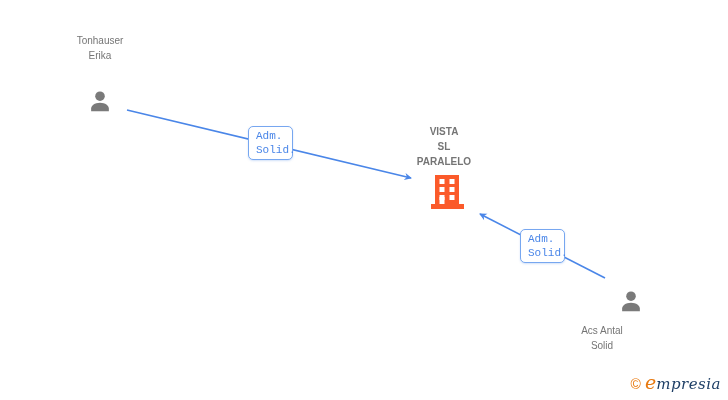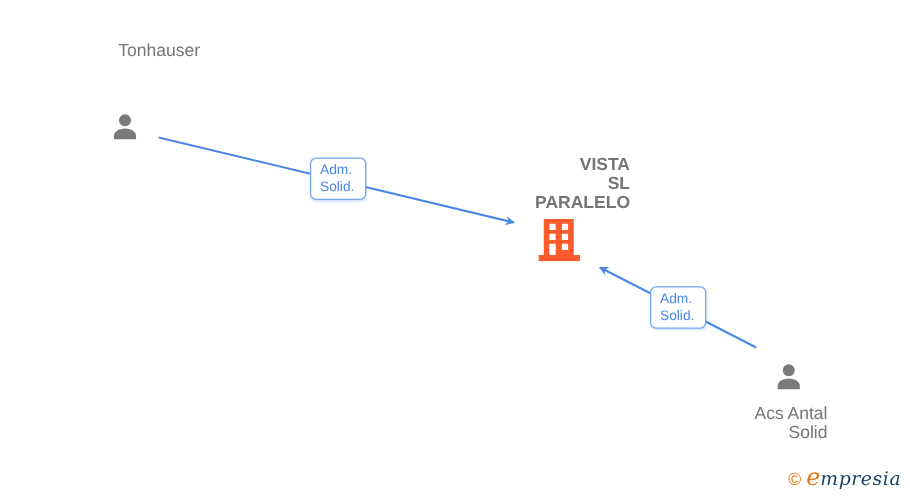--- a/index.html
+++ b/index.html
@@ -18,37 +18,38 @@
     background:#ffffff;
     overflow:hidden;
     font-family:"Liberation Sans", sans-serif;
   }
   .edges-layer{position:absolute;left:0;top:0;width:728px;height:400px;z-index:1;}
   .edges-layer line{stroke:var(--edge);stroke-width:1.6px;}
   .node{position:absolute;z-index:2;cursor:pointer;}
   .node-label{
     position:absolute;z-index:2;
     color:var(--node-label);
-    font-size:14px;line-height:15px;
-    text-align:right;
+    font-size:10px;line-height:15px;
+    text-align:center;
     width:120px;
     cursor:pointer;
   }
   .node-label.company{font-weight:bold;}
   .edge-label{
     position:absolute;z-index:3;
     box-sizing:border-box;
     width:45px;height:34px;
     background:#ffffff;
     border:1.5px solid var(--edge-box-border);
     border-radius:5px;
     box-shadow:0 1px 2px rgba(74,134,232,0.25);
     color:var(--edge);
     font-size:11px;line-height:14px;
     padding:2px 0 0 7px;
+    font-family:Liberation Mono, monospace;
   }
   .logo{
     position:absolute;z-index:4;
     right:7px;bottom:7px;
     display:flex;align-items:baseline;
     cursor:pointer;
     white-space:nowrap;
   }
   .logo .copyright{
     color:var(--brand-orange);
@@ -69,20 +70,21 @@
       <marker id="arrowhead" markerWidth="10" markerHeight="10" refX="7" refY="4.5" orient="auto" markerUnits="userSpaceOnUse">
         <path d="M0.5,0.8 L8,4.5 L0.5,8.2 L2.8,4.5 Z" fill="#4a86e8" style="fill:var(--edge)"></path>
       </marker>
     </defs>
     <line x1="127" y1="110" x2="411" y2="178" marker-end="url(#arrowhead)"></line>
     <line x1="605" y1="278" x2="480" y2="214" marker-end="url(#arrowhead)"></line>
   </svg>
 
   <div class="node-label" style="left:40px;top:33px;">
     <div>Tonhauser</div>
+    <div>Erika</div>
   </div>
   <div class="node" style="left:86px;top:88px;width:28px;height:28px;">
     <svg width="28" height="28" viewBox="0 0 24 24" style="fill:var(--person-icon)">
       <circle cx="12" cy="7" r="4.1"></circle>
       <path d="M12 12.6c-4.6 0-7.6 2.5-7.6 5v2.4h15.2v-2.4c0-2.5-3-5-7.6-5z"></path>
     </svg>
   </div>
 
   <div class="node-label company" style="left:384px;top:124px;">
     <div>VISTA</div>

